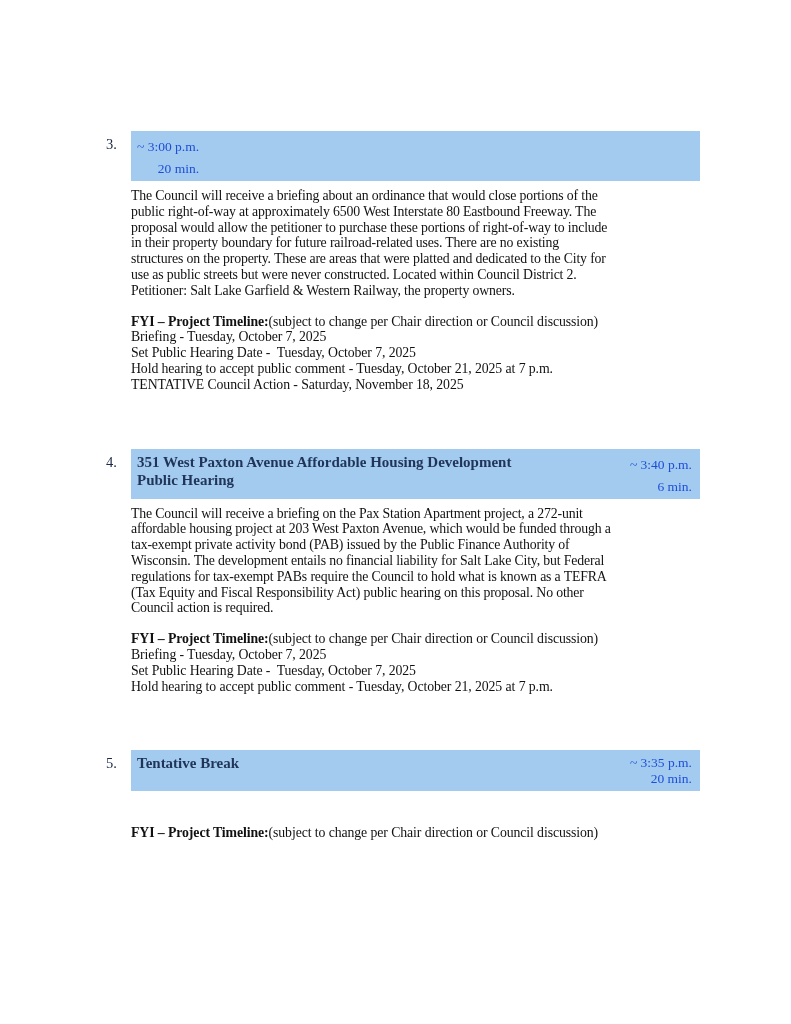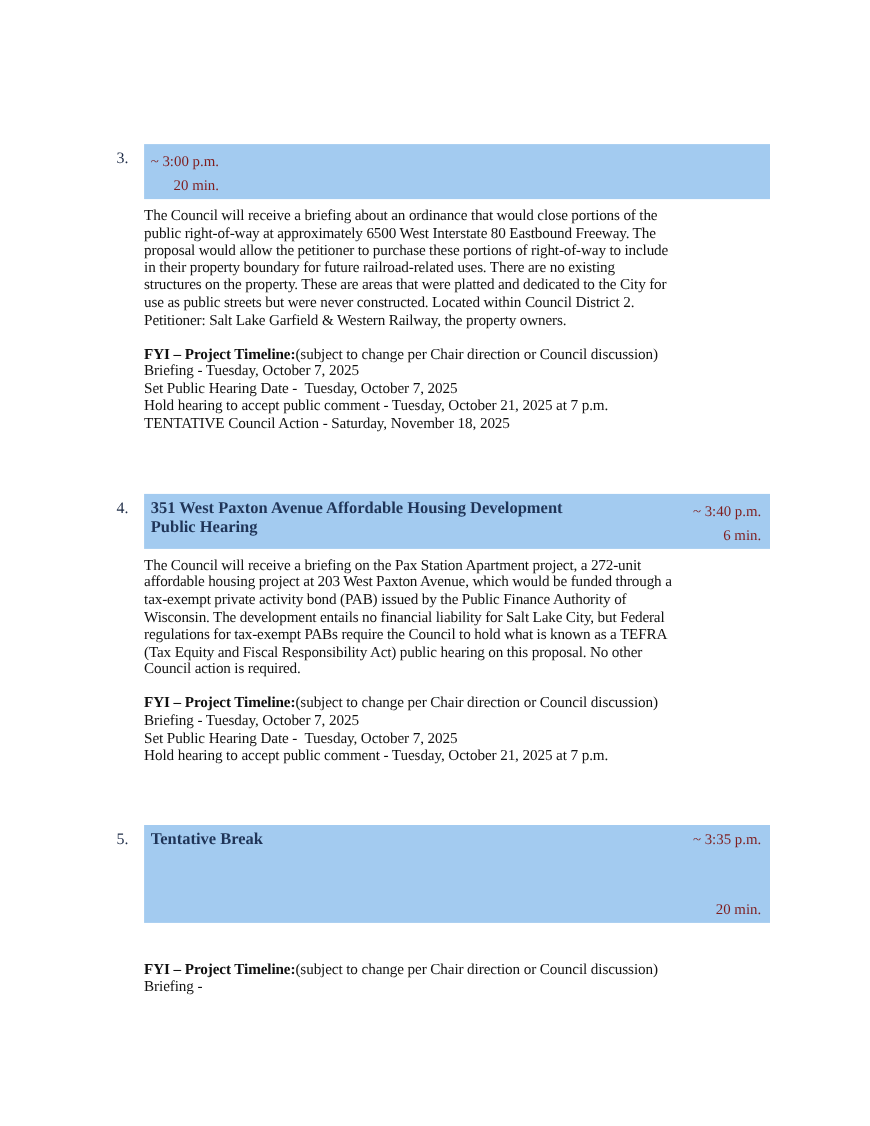--- a/index.html
+++ b/index.html
@@ -46,27 +46,27 @@
     font-size: 15px;
     line-height: 18px;
     color: #1f3457;
     white-space: pre;
   }
   .band-times {
     display: flex;
     flex-direction: column;
     justify-content: space-between;
     align-items: flex-end;
-    color: #7f1d1d;
+    color: #1d4ed8;
     font-size: 13.5px;
     line-height: 16px;
     white-space: pre;
   }
   .band-times .time { padding-top: 4px; }
-  .band.short .band-times { justify-content: center; gap: 48px; }
+  .band.short .band-times { justify-content: center; }
   .band.short .band-times .time { padding-top: 1px; }
   .item-body {
     margin-left: 29px;
     margin-top: 7px;
     font-size: 13.8px;
     line-height: 15.8px;
     letter-spacing: -0.15px;
     white-space: pre;
     color: #111111;
   }
@@ -154,18 +154,17 @@
           <div class="band-times">
             <div class="time">~ 3:35 p.m.</div>
             <div class="duration">20 min.</div>
           </div>
         </div>
       </div>
       <div class="fyi">
         <div class="fyi-line">
           <span class="fyi-label">FYI – Project Timeline:</span><span class="fyi-note">(subject to change per Chair direction or Council discussion)</span>
         </div>
-        <div class="tl">Briefing -</div>
       </div>
     </section>
 
   </div>
 </div>
 
 </body></html>

